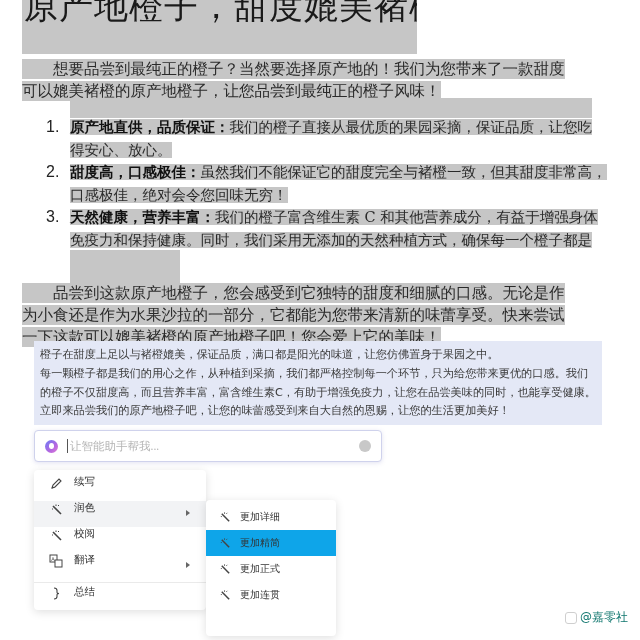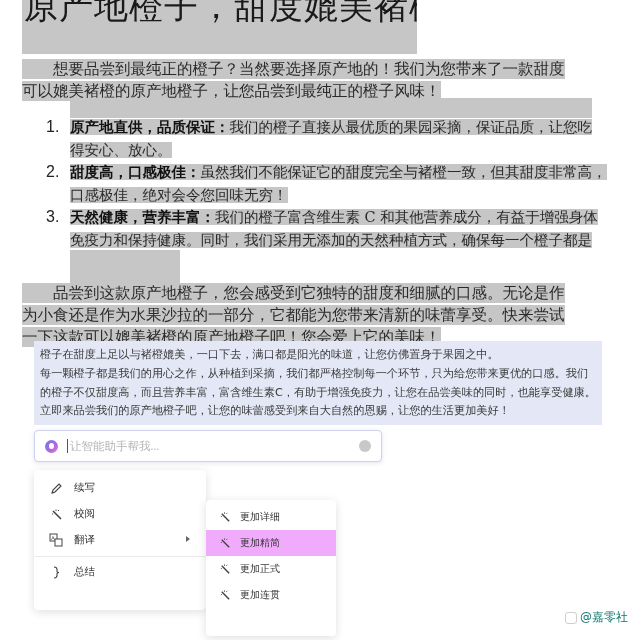--- a/index.html
+++ b/index.html
@@ -65,37 +65,37 @@
   .search-input::placeholder { color: #b5b5b5; }
   .send-btn { width: 12px; height: 12px; border-radius: 50%; background: #c8c8c8; margin-left: 6px; }
 
   .menu {
     position: absolute; left: 34px; top: 470px; width: 172px; height: 140px;
     background: #ffffff; border-radius: 4px;
     box-shadow: 0 2px 10px rgba(0,0,0,0.13);
     font-family: "DejaVu Sans", "Liberation Sans", sans-serif; font-size: 10.5px; color: #333;
     padding-top: 5px;
   }
-  .mi { position: relative; height: 26px; display: flex; align-items: center; padding-left: 14px; }
+  .mi { position: relative; height: 26px; display: flex; align-items: flex-start; padding-left: 14px; }
   .mi.active { background: #f2f3f5; }
   .mi .ic { width: 16px; height: 16px; display: flex; align-items: center; justify-content: center; margin-right: 10px; color: #333; }
   .mi .arrow { position: absolute; right: 16px; top: 9px; width: 0; height: 0;
     border-left: 4px solid #666; border-top: 3px solid transparent; border-bottom: 3px solid transparent; }
   .sep { height: 1px; background: #eaeaea; margin: 3px 0 2px 0; }
 
   .submenu {
     position: absolute; left: 206px; top: 500px; width: 130px; height: 136px;
     background: #ffffff; border-radius: 4px;
     box-shadow: 0 2px 10px rgba(0,0,0,0.13);
     font-family: "DejaVu Sans", "Liberation Sans", sans-serif; font-size: 10px; color: #333;
     padding-top: 4px;
     text-align: center;
   }
   .si { height: 26px; display: flex; align-items: center; padding-left: 12px; }
-  .si.active { background: #f0abfc; }
+  .si.active { background: #0ea5e9; }
   .si .ic { width: 14px; height: 14px; display: flex; align-items: center; justify-content: center; margin-right: 8px; }
 
   .watermark {
     position: absolute; right: 12px; bottom: 14px;
     font-family: "DejaVu Sans", "Liberation Sans", sans-serif;
     font-size: 12px; color: #0f766e; display: flex; align-items: center; gap: 3px;
   }
   .wm-paw { width: 12px; height: 12px; border: 1px solid #cfcfcf; border-radius: 3px; }
 </style>
 </head>
@@ -134,21 +134,21 @@
   <div class="list-tail hl"></div>
 
   <div class="para p2">
     <span class="row"><span class="hl">　　品尝到这款原产地橙子，您会感受到它独特的甜度和细腻的口感。无论是作</span></span>
     <span class="row"><span class="hl">为小食还是作为水果沙拉的一部分，它都能为您带来清新的味蕾享受。快来尝试</span></span>
     <span class="row"><span class="hl">一下这款可以媲美褚橙的原产地橙子吧！您会爱上它的美味！</span></span>
   </div>
 </div>
 
 <div class="ai-result">
-  <span class="row">橙子在甜度上足以与褚橙媲美，一口下去，满口都是阳光的味道，让您仿佛置身于果园之中。</span>
+  <span class="row">橙子在甜度上足以与褚橙媲美，保证品质，满口都是阳光的味道，让您仿佛置身于果园之中。</span>
   <span class="row">每一颗橙子都是我们的用心之作，从种植到采摘，我们都严格控制每一个环节，只为给您带来更优的口感。我们</span>
   <span class="row">的橙子不仅甜度高，而且营养丰富，富含维生素C，有助于增强免疫力，让您在品尝美味的同时，也能享受健康。</span>
   <span class="row">立即来品尝我们的原产地橙子吧，让您的味蕾感受到来自大自然的恩赐，让您的生活更加美好！</span>
 </div>
 
 <div class="search">
   <span class="logo"></span>
   <span class="caret"></span>
   <input class="search-input" type="text" placeholder="让智能助手帮我..." style="">
   <span class="send-btn"></span>
@@ -157,20 +157,30 @@
 <div class="menu">
   <div class="mi">
     <span class="ic">
       <svg width="13" height="13" viewBox="0 0 13 13">
           <path d="M2 11 L3 8 L9 2 L11 4 L5 10 Z" fill="none" stroke="#444" stroke-width="1.1"></path>
           <path d="M2 11 L4.5 10.2" stroke="#444" stroke-width="1.1"></path>
         </svg>
     </span>
     <span>续写</span>
   </div>
+  <div class="mi active">
+    <span class="ic">
+      <svg width="13" height="13" viewBox="0 0 13 13">
+          <path d="M3 3 L11 11" stroke="#444" stroke-width="1.6"></path>
+          <path d="M2 6 L3 6 M6 1.5 L6 3 M8 3 L9 2" stroke="#444" stroke-width="1"></path>
+        </svg>
+    </span>
+    <span>润色</span>
+    <span class="arrow"></span>
+  </div>
   <div class="mi">
     <span class="ic">
       <svg width="13" height="13" viewBox="0 0 13 13">
           <path d="M3 3 L11 11" stroke="#444" stroke-width="1.6"></path>
           <path d="M2 6 L3 6 M6 1.5 L6 3 M8 3 L9 2" stroke="#444" stroke-width="1"></path>
         </svg>
     </span>
     <span>校阅</span>
   </div>
   <div class="mi">

